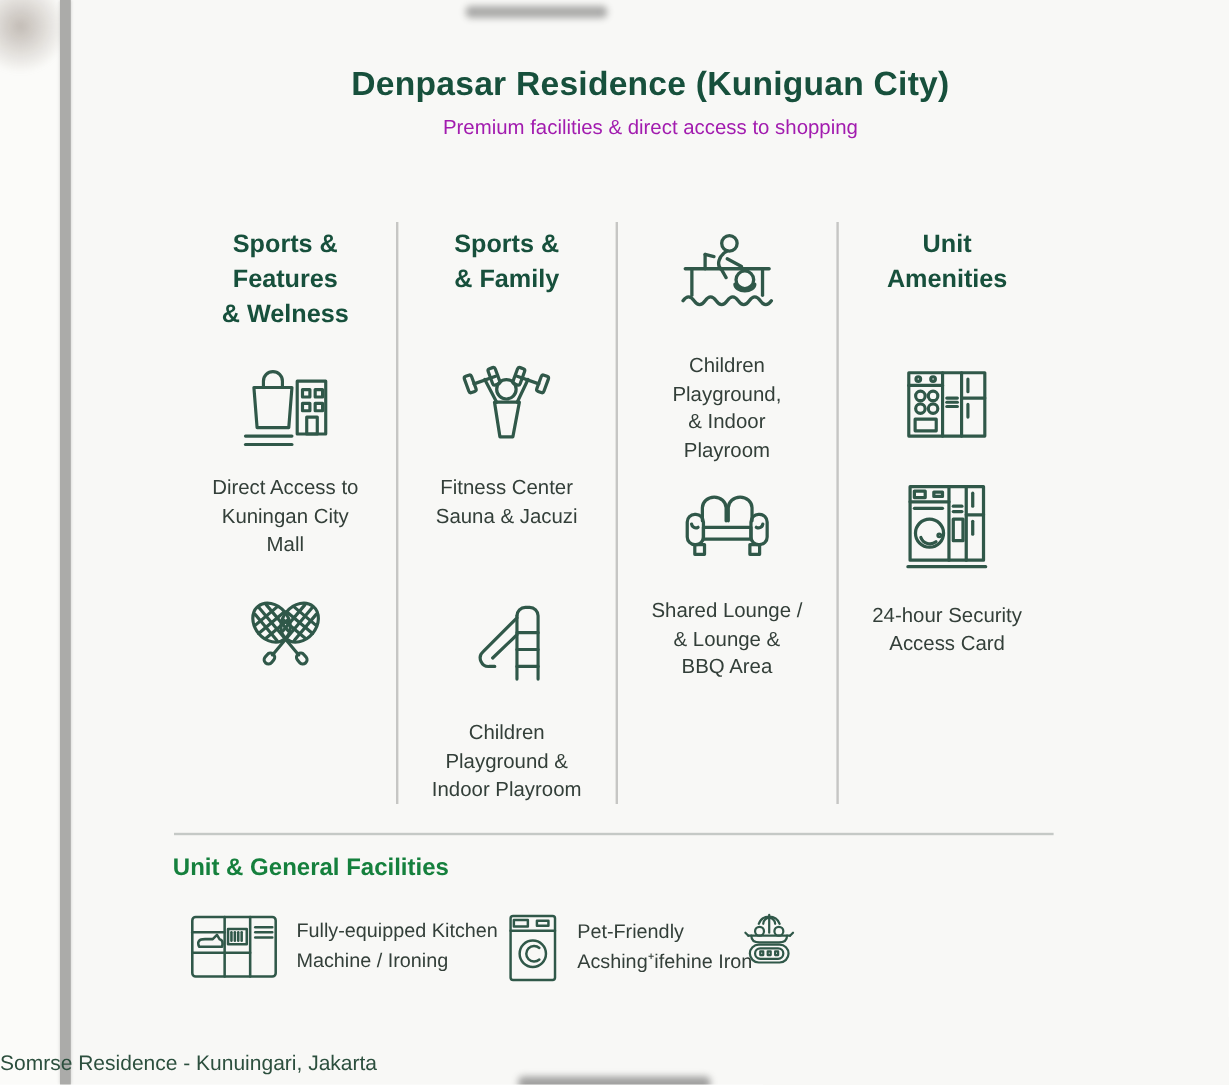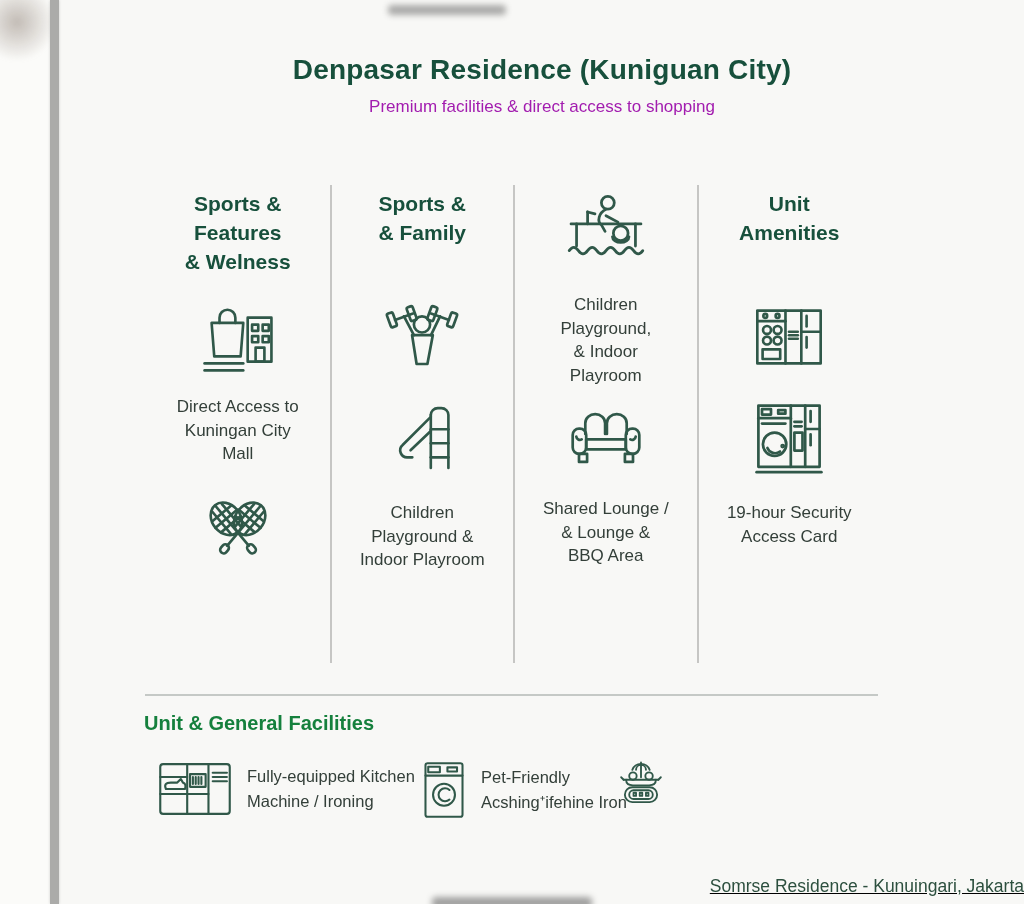--- a/index.html
+++ b/index.html
@@ -31,21 +31,21 @@
   .ico{stroke:#305849;fill:none;stroke-width:3;stroke-linecap:round;stroke-linejoin:round;}
 
   .general-divider{position:absolute;left:145px;top:694px;width:733px;height:2px;background:#c5c9c6;}
   .general-heading{position:absolute;left:144px;top:712px;margin:0;font-size:20px;font-weight:bold;color:#15803d;}
   .gitem{position:absolute;display:flex;align-items:center;gap:13px;}
   .gitem-1{left:156px;top:756px;}
   .gitem-2{left:420px;top:758px;}
   .gitem-3{left:610px;top:750px;}
   .glabel{font-size:16.5px;line-height:25px;color:#333f39;white-space:pre-line;}
 
-  footer{position:absolute;left:0;right:0;top:876px;text-align:right;text-decoration:underline;}
+  footer{position:absolute;left:0;right:0;top:876px;text-align:left;}
   .footer-text{margin:0;font-size:17.5px;color:#2c4f3e;}
   .smudge{position:absolute;background:#4a4a4a;filter:blur(3px);border-radius:4px;}
   .smudge-top{left:388px;top:5px;width:118px;height:10px;opacity:.45;}
   .smudge-bottom{left:432px;top:897px;width:160px;height:12px;opacity:.5;}
 </style>
 </head>
 <body>
 
 <div class="stage">
   <div class="card"></div>
@@ -119,20 +119,22 @@
           <line x1="41" y1="48" x2="30" y2="27"></line>
           <line x1="60" y1="48" x2="70" y2="27"></line>
           <line x1="20" y1="31" x2="40" y2="24"></line>
           <rect x="13" y="23" width="7" height="16" rx="2" transform="rotate(-20 16.5 31)"></rect>
           <rect x="35" y="16" width="7" height="16" rx="2" transform="rotate(-20 38.5 24)"></rect>
           <line x1="60" y1="24" x2="80" y2="31"></line>
           <rect x="80" y="23" width="7" height="16" rx="2" transform="rotate(20 83.5 31)"></rect>
           <rect x="58" y="16" width="7" height="16" rx="2" transform="rotate(20 61.5 24)"></rect>
         </svg>
       </div>
+      <div class="caption">Fitness Center
+Sauna &amp; Jacuzi</div>
       <div class="icon-zone second">
         <svg class="ico" width="88" height="88" viewBox="0 0 100 100">
           <path d="M60 24 a8 8 0 0 1 8 -8 h4 a8 8 0 0 1 8 8 v60"></path>
           <line x1="60" y1="24" x2="60" y2="84"></line>
           <line x1="60" y1="40" x2="80" y2="40"></line>
           <line x1="60" y1="56" x2="80" y2="56"></line>
           <line x1="60" y1="72" x2="80" y2="72"></line>
           <path d="M60 26 L28 58 a8 8 0 0 0 6 14 h5"></path>
           <path d="M60 42 L37 64"></path>
         </svg>
@@ -218,21 +220,21 @@
           <circle cx="43" cy="59" r="1.2"></circle>
           <line x1="56" y1="32" x2="64" y2="32"></line>
             <line x1="56" y1="37" x2="64" y2="37"></line>
           <rect x="56" y="44" width="9" height="20"></rect>
           <line x1="68" y1="40" x2="84" y2="40"></line>
           <line x1="74" y1="20" x2="74" y2="32"></line>
           <line x1="74" y1="46" x2="74" y2="58"></line>
           <line x1="14" y1="88" x2="86" y2="88"></line>
         </svg>
       </div>
-      <div class="caption second">19-hour Security
+      <div class="caption second">24-hour Security
 Access Card</div>
     </div>
   </section>
 
   <div class="general-divider"></div>
   <h2 class="general-heading">Unit &amp; General Facilities</h2>
 
   <div class="gitem gitem-2">
     <svg class="ico" width="48" height="64" viewBox="0 0 70 90" stroke-width="3">
       <rect x="8" y="6" width="54" height="78" rx="3"></rect>

